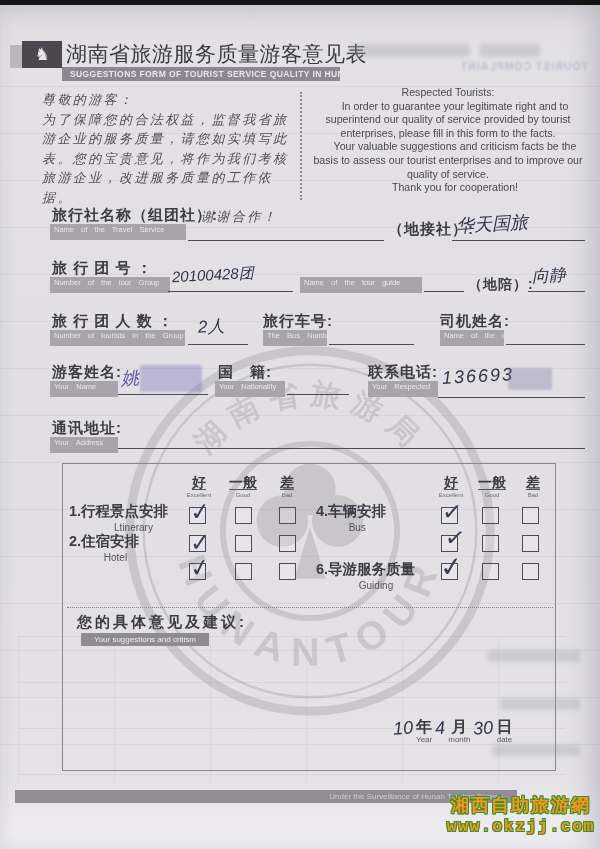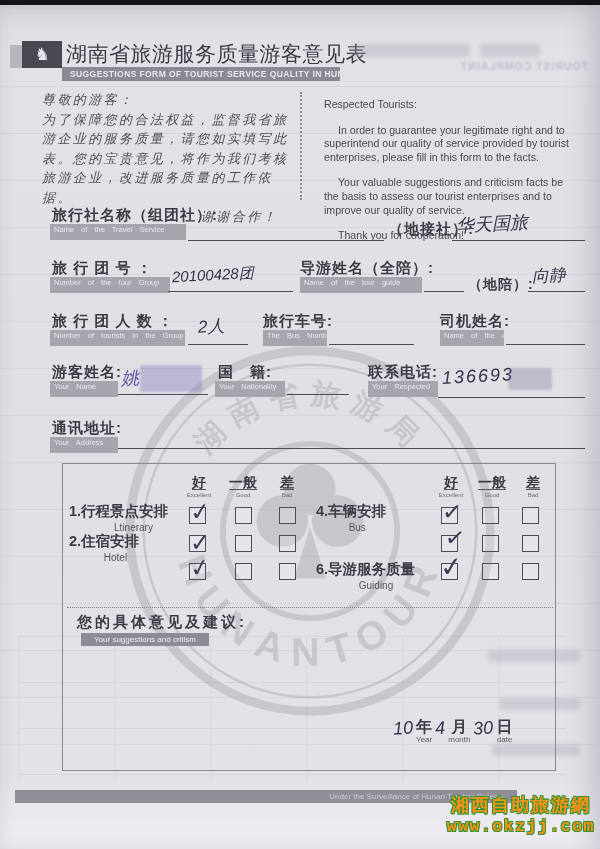--- a/index.html
+++ b/index.html
@@ -32,21 +32,21 @@
   .bleed-top-text{position:absolute;left:338px;top:60px;width:250px;text-align:left;
     transform:scaleX(-1);color:#a6abbf;font-weight:bold;font-size:10.5px;letter-spacing:1px;
     filter:blur(1.1px);opacity:.65;pointer-events:none;}
 
   
   .intro-zh{position:absolute;left:42px;top:90px;width:250px;color:#504d59;font-size:13px;
     line-height:19.5px;letter-spacing:2.4px;font-style:italic;}
   .intro-zh .closing{display:block;text-align:right;padding-right:14px;}
   .intro-divider{position:absolute;left:300px;top:92px;height:108px;border-left:2px dotted #8f8c98;}
   .intro-en{position:absolute;left:312px;top:86px;width:272px;color:#4a4850;font-size:10.6px;line-height:13.6px;}
-  .intro-en p{margin:12px;text-indent:14px;}
+  .intro-en p{margin:0;text-indent:14px;text-align:center;}
   .intro-en .sal{text-indent:0;}
 
   
   .zh-label{position:absolute;font-size:15px;font-weight:bold;color:#3c3b46;white-space:nowrap;letter-spacing:1px;}
   .en-bar{position:absolute;height:16px;background:#a7a4ad;color:#e9e7ee;font-size:7.5px;
     line-height:12px;white-space:nowrap;overflow:hidden;padding:0 4px;word-spacing:5px;}
   .uline{position:absolute;border-bottom:1.2px solid #4d4b57;}
   .hw{position:absolute;font-style:italic;color:#34334b;white-space:nowrap;transform:rotate(-3deg);}
   .hw-purple{color:#5d56a4;}
   .redact{position:absolute;background:rgba(125,115,185,.38);filter:blur(1px);border-radius:2px;}
@@ -146,21 +146,20 @@
   <div class="en-bar" style="left:50px;top:224px;width:136px">Name of the Travel Service</div>
   <div class="uline" style="left:188px;top:206px;width:196px;height:35px"></div>
   <div class="zh-label" style="left:388px;top:220px">（地接社）:</div>
   <div class="hw" style="left:456px;top:212px;font-size:18px">华天国旅</div>
   <div class="uline" style="left:452px;top:206px;width:133px;height:35px"></div>
 
   <div class="zh-label" style="left:52px;top:259px">旅 行 团 号 ：</div>
   <div class="en-bar" style="left:50px;top:277px;width:120px">Number of the tour Group</div>
   <div class="hw" style="left:172px;top:266px;font-size:15px">20100428团</div>
   <div class="uline" style="left:168px;top:258px;width:125px;height:34px"></div>
-  <div class="zh-label" style="left:300px;top:259px">导游姓名（全陪）:</div>
   <div class="en-bar" style="left:300px;top:277px;width:122px">Name of the tour guide</div>
   <div class="uline" style="left:424px;top:258px;width:40px;height:34px"></div>
   <div class="zh-label" style="left:468px;top:276px;font-size:14px">（地陪）:</div>
   <div class="hw" style="left:532px;top:264px;font-size:17px">向静</div>
   <div class="uline" style="left:528px;top:258px;width:57px;height:34px"></div>
 
   <div class="zh-label" style="left:52px;top:312px">旅 行 团 人 数 ：</div>
   <div class="en-bar" style="left:50px;top:330px;width:135px">Number of tourists in the Group</div>
   <div class="hw" style="left:198px;top:315px;font-size:17px">2人</div>
   <div class="uline" style="left:188px;top:311px;width:60px;height:34px"></div>

